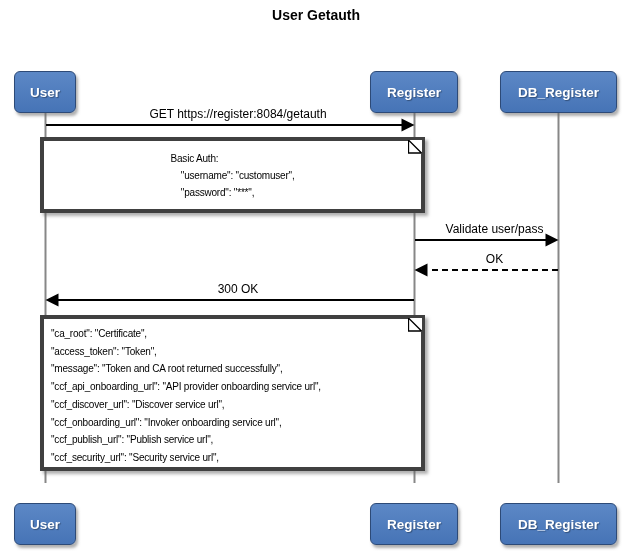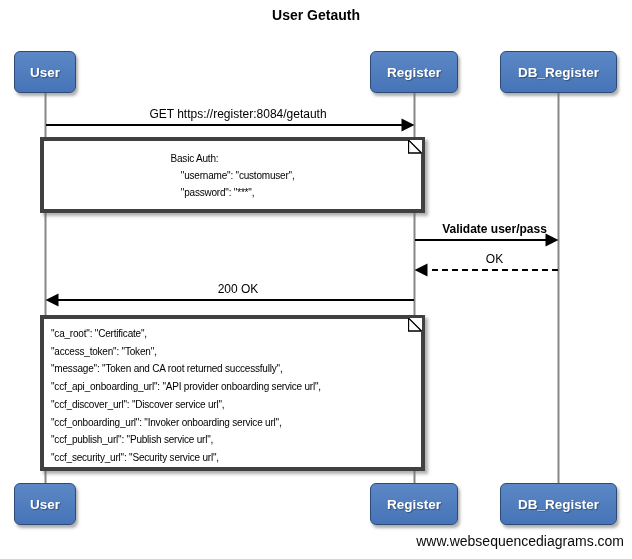--- a/index.html
+++ b/index.html
@@ -39,20 +39,21 @@
     background: linear-gradient(to bottom, #5c88c6, #4674b6);
     border: 1px solid #2d4a77;
     box-shadow: 2px 3px 3px rgba(110,110,110,0.55);
     color: #ffffff;
     font-weight: bold;
     font-size: 13.5px;
     display: flex;
     align-items: center;
     justify-content: center;
     text-shadow: 1px 1px 1px rgba(0,0,0,0.35);
+    margin-top: 20px;
   }
   .msg-label {
     position: absolute;
     text-align: center;
     font-size: 12px;
     line-height: 15px;
     white-space: nowrap;
     margin-left: 8px;
   }
   .note {
@@ -141,23 +142,23 @@
     <polygon points="558.5,240 545.5,233.5 545.5,246.5" fill="#000"></polygon>
 
     <line x1="558" y1="270" x2="428" y2="270" stroke="#000" stroke-width="2" stroke-dasharray="6,4"></line>
     <polygon points="414.5,270 427.5,263.5 427.5,276.5" fill="#000"></polygon>
 
     <line x1="414" y1="300" x2="58" y2="300" stroke="#000" stroke-width="2"></line>
     <polygon points="45.5,300 58.5,293.5 58.5,306.5" fill="#000"></polygon>
   </svg>
 
   <div class="msg-label" style="left:45px; top:107px; width:370px;">GET https://register:8084/getauth</div>
-  <div class="msg-label" style="left:414px; top:222px; width:145px;font-weight:bold;">Validate user/pass</div>
+  <div class="msg-label" style="left:414px; top:222px; width:145px;">Validate user/pass</div>
   <div class="msg-label" style="left:414px; top:252px; width:145px;text-align:center;">OK</div>
-  <div class="msg-label" style="left:45px; top:282px; width:370px;">200 OK</div>
+  <div class="msg-label" style="left:45px; top:282px; width:370px;">300 OK</div>
 
   <div class="actor" style="left:14px; top:51px; width:60px;">
     <span>User</span>
   </div>
   <div class="actor" style="left:370px; top:51px; width:86px;">
     <span>Register</span>
   </div>
   <div class="actor" style="left:500px; top:51px; width:115px;">
     <span>DB_Register</span>
   </div>
@@ -165,15 +166,14 @@
   <div class="actor" style="left:14px; top:483px; width:60px;">
     <span>User</span>
   </div>
   <div class="actor" style="left:370px; top:483px; width:86px;">
     <span>Register</span>
   </div>
   <div class="actor" style="left:500px; top:483px; width:115px;">
     <span>DB_Register</span>
   </div>
 
-  <div class="watermark">www.websequencediagrams.com</div>
 
 </div>
 
 </body></html>

